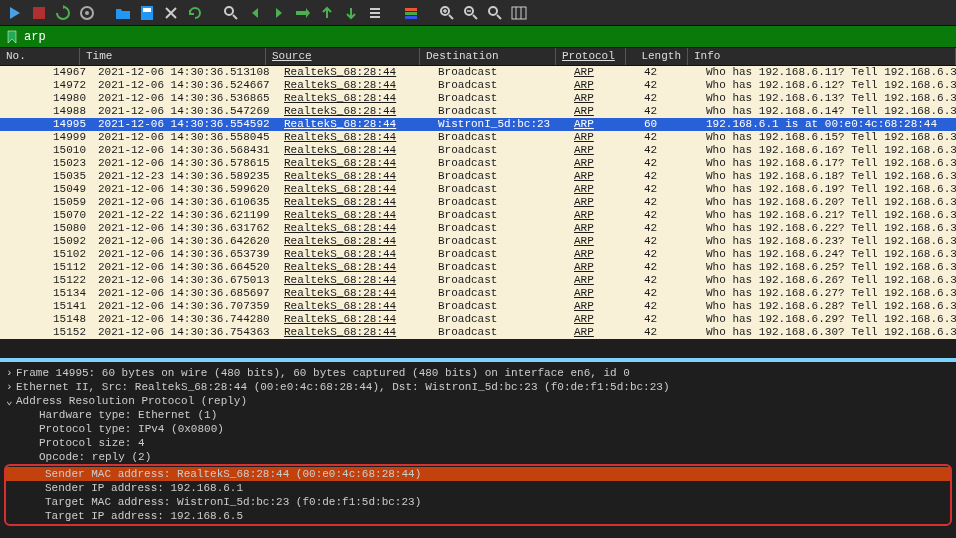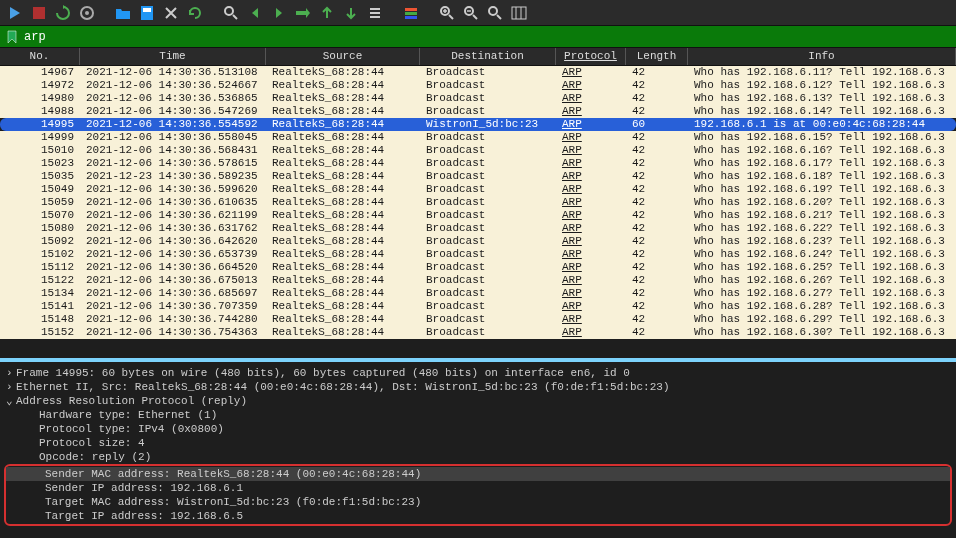--- a/index.html
+++ b/index.html
@@ -55,59 +55,58 @@
   height: 18px;
   color: #ddd;
   font-size: 11px;
   border-bottom: 1px solid #111;
 }
 .headers > div {
   border-right: 1px solid #555;
   padding: 2px 6px;
   overflow: hidden;
   white-space: nowrap;
-  text-align: center;
 }
 .col-no { width: 80px; text-align: left; }
 .col-time { width: 186px; }
-.col-src { width: 154px; }
+.col-src { width: 154px; text-decoration: underline; }
 .col-dst { width: 136px; }
 .col-proto { width: 70px; text-decoration: underline; }
 .col-len { width: 62px; text-align: right; }
 .col-info { flex: 1; }
 .packet-list {
   flex: 1;
   overflow-y: auto;
   background: #1e1e1e;
 }
 .row {
   display: flex;
   height: 13px;
   font-size: 11px;
   white-space: nowrap;
 }
 .row > div {
   padding: 0 6px;
   overflow: hidden;
 }
-.row .col-no { text-align: right; }
+.row .col-no { text-align: right; margin-left: 12px; }
 .row .col-len { text-align: left; padding-right: 10px;}
 .row.light { background: #f8f1d8; color: #1a1a1a; }
-.row.selected { background: #2860d8; color: #fff; border-radius: 6px; }
+.row.selected { background: #2860d8; color: #fff; }
 .details {
   background: #1e1e1e;
   border-top: 4px solid #7dd3fc;
   padding: 4px 0 12px 0;
   font-size: 11px;
   color: #ccc;
   line-height: 14px;
 }
 .details .line { padding: 0 6px; white-space: pre; }
 .details .caret { display:inline-block; width:10px; }
-.details .hl { background: #404040; }
+.details .hl { background: #c2410c; }
 .redbox {
   border: 2px solid #d63030;
   border-radius: 6px;
   padding: 1px 0;
   margin: 0 4px;
 }
 
 .packet-list::-webkit-scrollbar { width:10px; }
 .packet-list::-webkit-scrollbar-track { background:#2a2a2a; }
 .packet-list::-webkit-scrollbar-thumb { background:#555; }
@@ -355,21 +354,21 @@
       <div class="col-no">15059</div>
       <div class="col-time">2021-12-06 14:30:36.610635</div>
       <div class="col-src">RealtekS_68:28:44</div>
       <div class="col-dst">Broadcast</div>
       <div class="col-proto">ARP</div>
       <div class="col-len">42</div>
       <div class="col-info">Who has 192.168.6.20? Tell 192.168.6.3</div>
     </div>
     <div class="row light">
       <div class="col-no">15070</div>
-      <div class="col-time">2021-12-06 14:30:36.621199</div>
+      <div class="col-time">2021-12-22 14:30:36.621199</div>
       <div class="col-src">RealtekS_68:28:44</div>
       <div class="col-dst">Broadcast</div>
       <div class="col-proto">ARP</div>
       <div class="col-len">42</div>
       <div class="col-info">Who has 192.168.6.21? Tell 192.168.6.3</div>
     </div>
     <div class="row light">
       <div class="col-no">15080</div>
       <div class="col-time">2021-12-06 14:30:36.631762</div>
       <div class="col-src">RealtekS_68:28:44</div>

